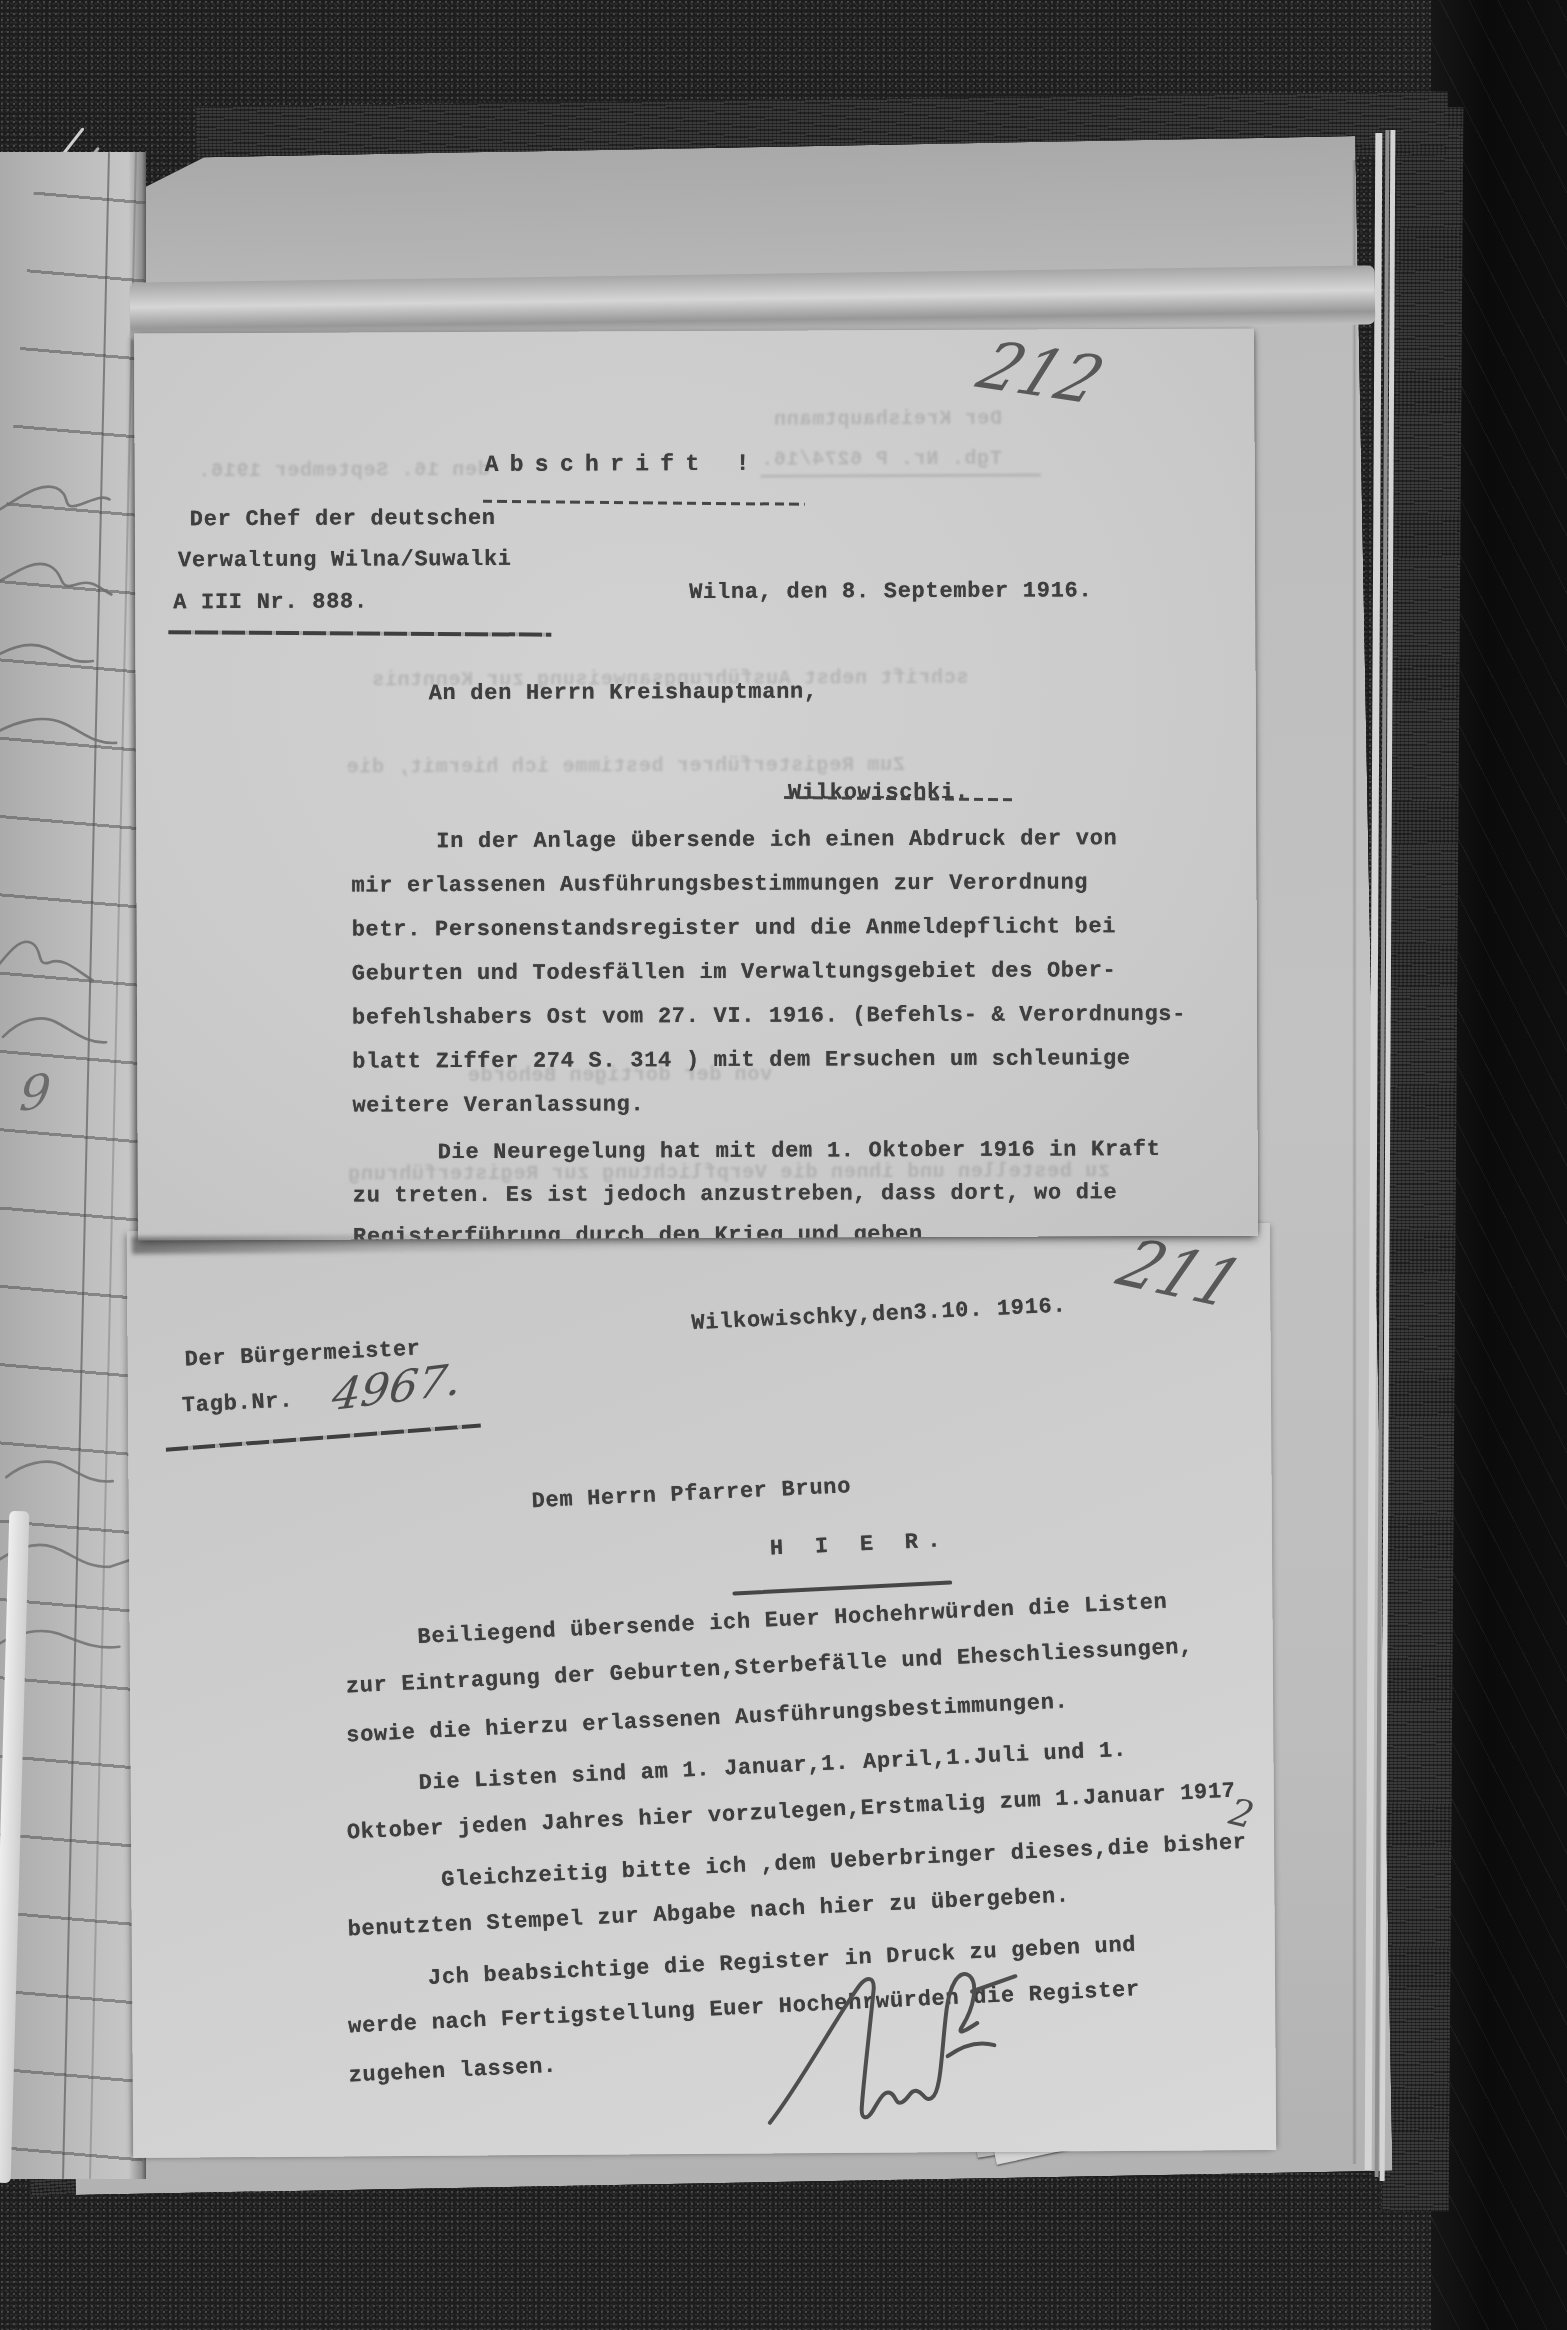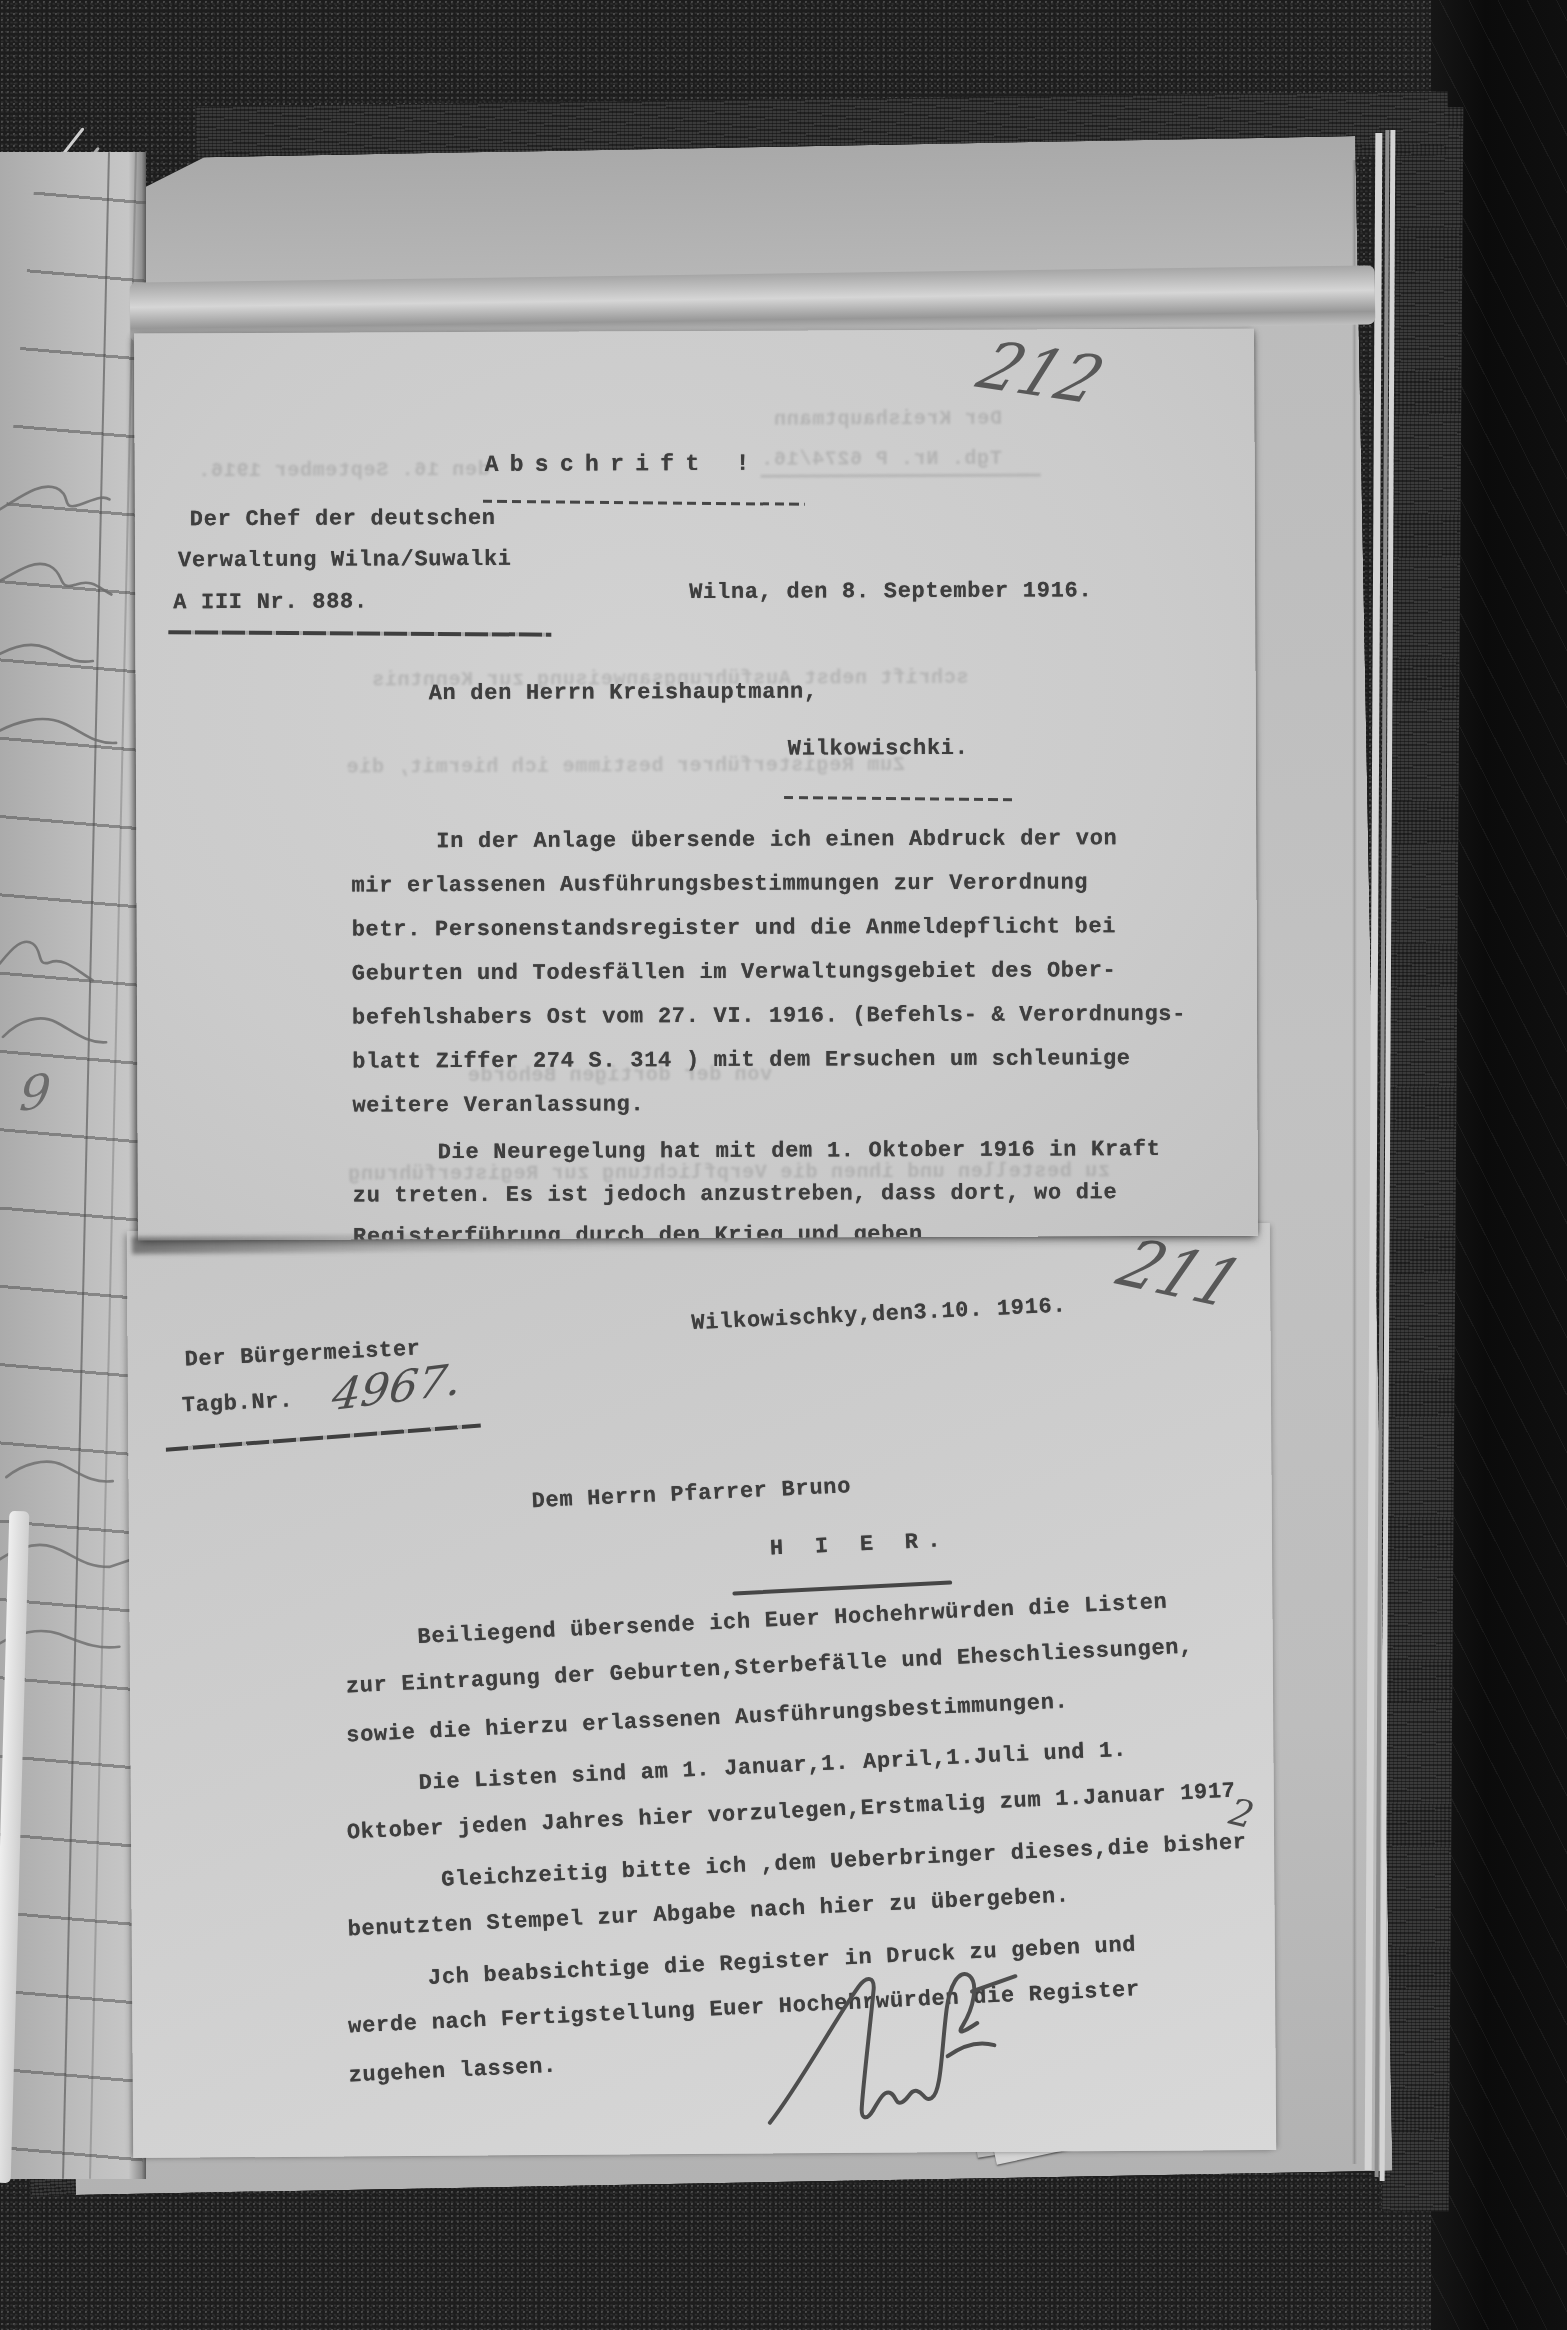--- a/index.html
+++ b/index.html
@@ -204,21 +204,21 @@
 
     <div class="tw" style="left:55px;top:175px;">Der Chef der deutschen</div>
     <div class="tw" style="left:43px;top:216px;">Verwaltung Wilna/Suwalki</div>
     <div class="tw" style="left:38px;top:258px;">A III Nr. 888.</div>
     <div class="dashline-long" style="left:33px;top:299px;width:383px;transform:rotate(.6deg);"></div>
     <div class="tw" style="left:554px;top:250px;">Wilna, den 8. September 1916.</div>
 
     <div class="ghost" style="left:236px;top:338px;">schrift nebst Ausführungsanweisung zur Kenntnis</div>
     <div class="tw" style="left:293px;top:350px;">An den Herrn Kreishauptmann,</div>
     <div class="ghost" style="left:210px;top:425px;">Zum Registerführer bestimme ich hiermit, die</div>
-    <div class="tw" style="left:652px;top:407px;">Wilkowischki.</div>
+    <div class="tw" style="left:652px;top:451px;">Wilkowischki.</div>
     <div class="dashes" style="left:648px;top:467px;width:230px;transform:rotate(.8deg);"></div>
 
     <div class="tw" style="left:300px;top:498px;">In der Anlage übersende ich einen Abdruck der von</div>
     <div class="tw" style="left:215px;top:542px;">mir erlassenen Ausführungsbestimmungen zur Verordnung</div>
     <div class="tw" style="left:215px;top:586px;">betr. Personenstandsregister und die Anmeldepflicht bei</div>
     <div class="tw" style="left:215px;top:630px;">Geburten und Todesfällen im Verwaltungsgebiet des Ober-</div>
     <div class="tw" style="left:215px;top:674px;">befehlshabers Ost vom 27. VI. 1916. (Befehls- &amp; Verordnungs-</div>
     <div class="tw" style="left:215px;top:718px;">blatt Ziffer 274 S. 314 ) mit dem Ersuchen um schleunige</div>
     <div class="ghost" style="left:330px;top:734px;">von der dortigen Behörde</div>
     <div class="tw" style="left:215px;top:762px;">weitere Veranlassung.</div>

